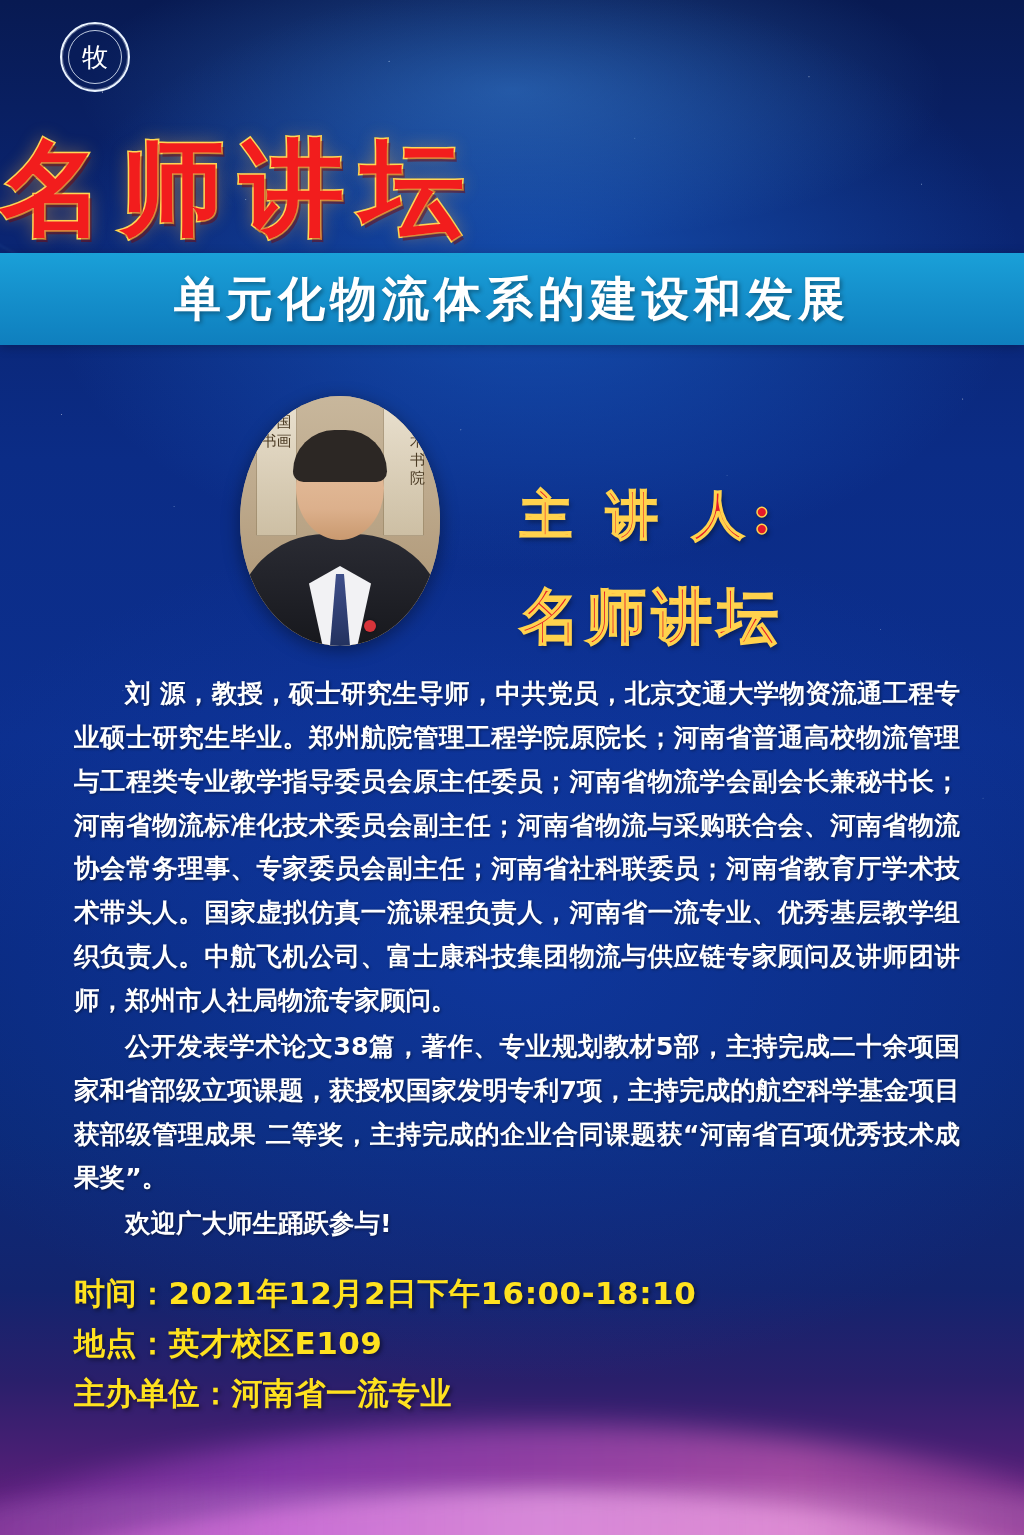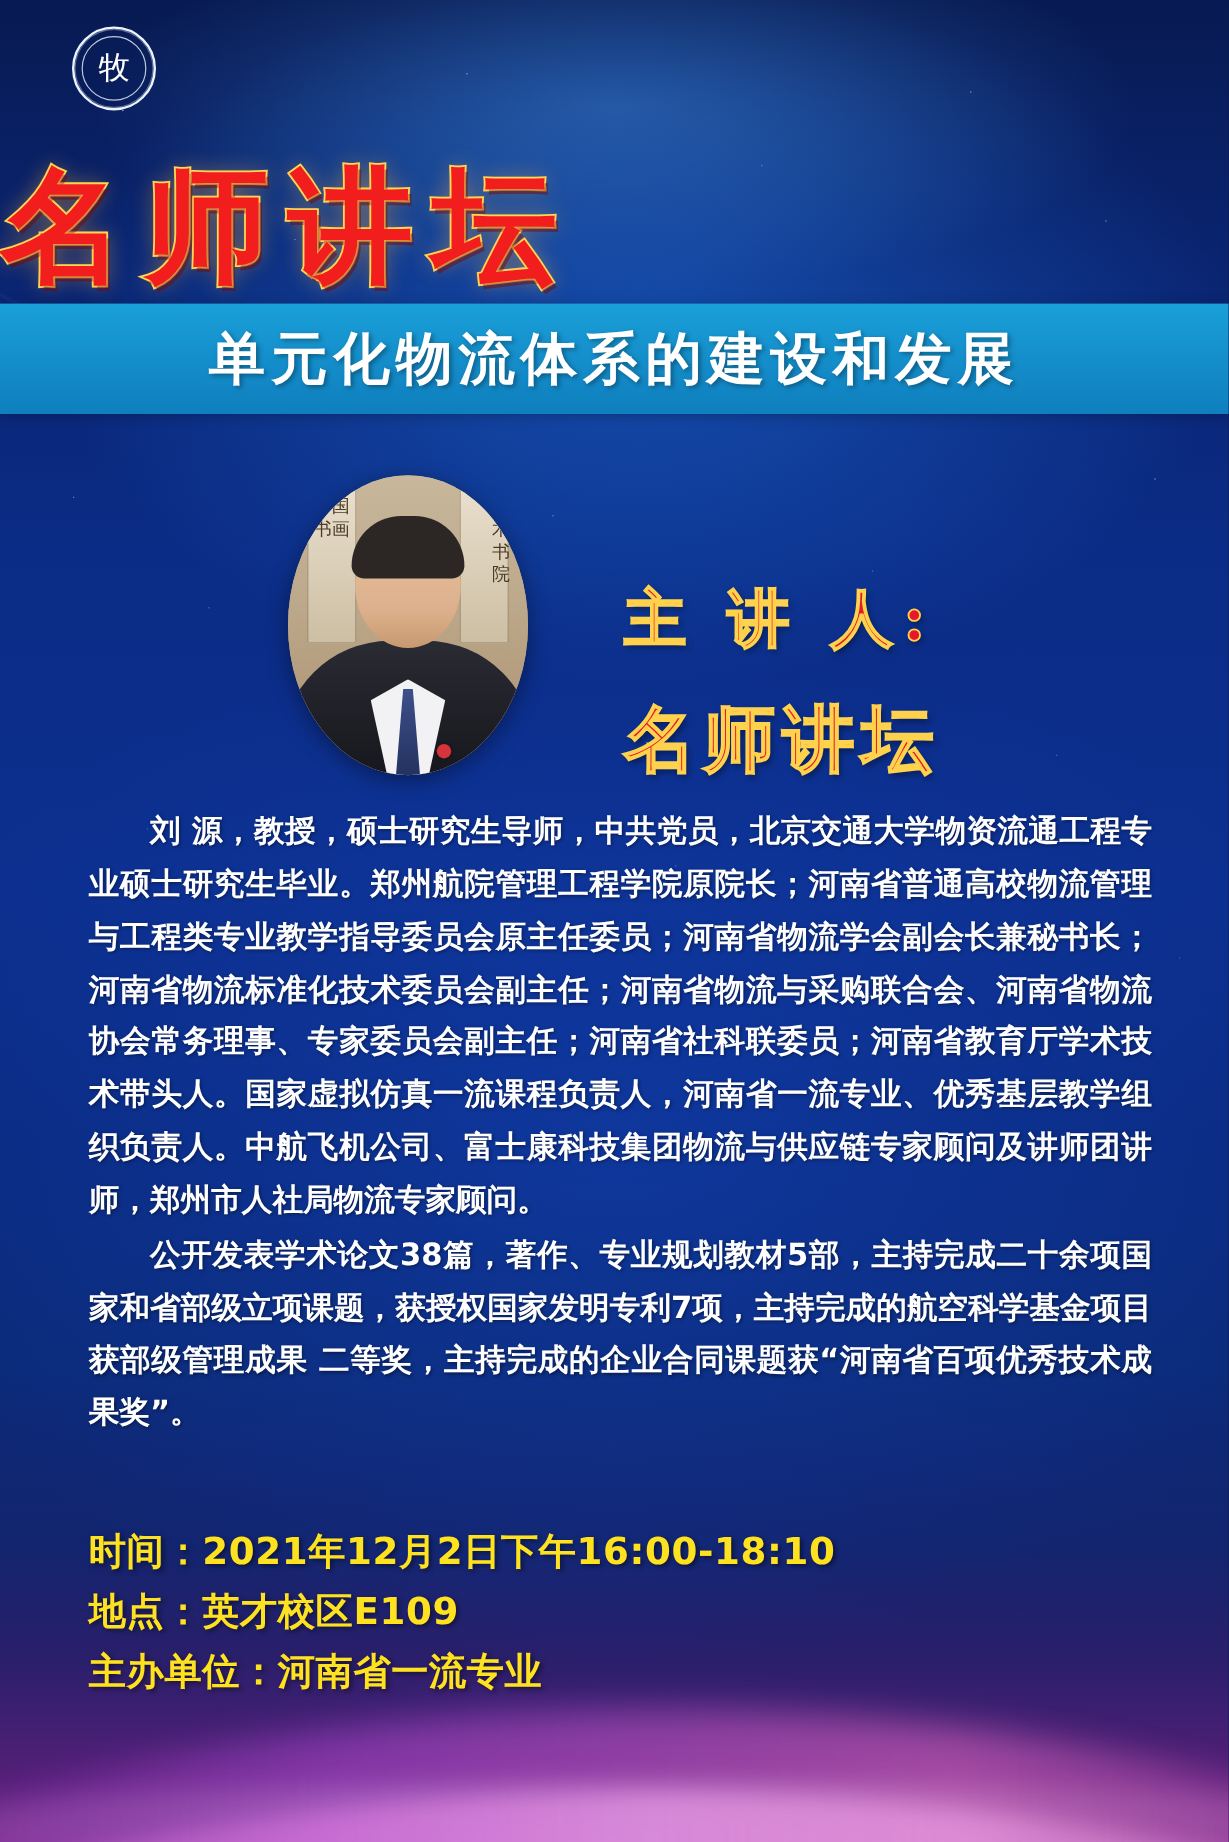--- a/index.html
+++ b/index.html
@@ -380,20 +380,21 @@
   </div>
 
   <div class="speaker-label">
     <div class="title-cn">主 讲 人:</div>
     <div class="name">名师讲坛</div>
   </div>
 
   <div class="body-copy">
     <p>刘 源，教授，硕士研究生导师，中共党员，北京交通大学物资流通工程专业硕士研究生毕业。郑州航院管理工程学院原院长；河南省普通高校物流管理与工程类专业教学指导委员会原主任委员；河南省物流学会副会长兼秘书长；河南省物流标准化技术委员会副主任；河南省物流与采购联合会、河南省物流协会常务理事、专家委员会副主任；河南省社科联委员；河南省教育厅学术技术带头人。国家虚拟仿真一流课程负责人，河南省一流专业、优秀基层教学组织负责人。中航飞机公司、富士康科技集团物流与供应链专家顾问及讲师团讲师，郑州市人社局物流专家顾问。</p>
     <p>公开发表学术论文38篇，著作、专业规划教材5部，主持完成二十余项国家和省部级立项课题，获授权国家发明专利7项，主持完成的航空科学基金项目获部级管理成果 二等奖，主持完成的企业合同课题获“河南省百项优秀技术成果奖”。</p>
+    <p>欢迎广大师生踊跃参与!</p>
   </div>
 
   <div class="info">
     <div>时间：2021年12月2日下午16:00-18:10</div>
     <div>地点：英才校区E109</div>
     <div>主办单位：河南省一流专业</div>
   </div>
 
   <div class="ribbons">
     <div class="ribbon rb1"></div>

